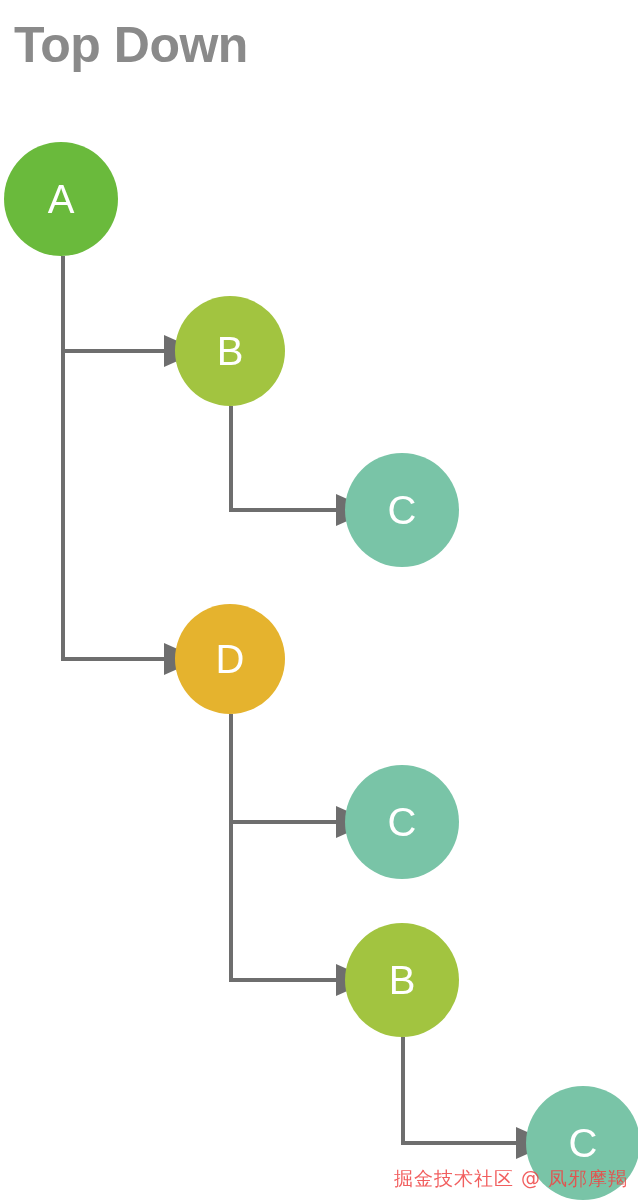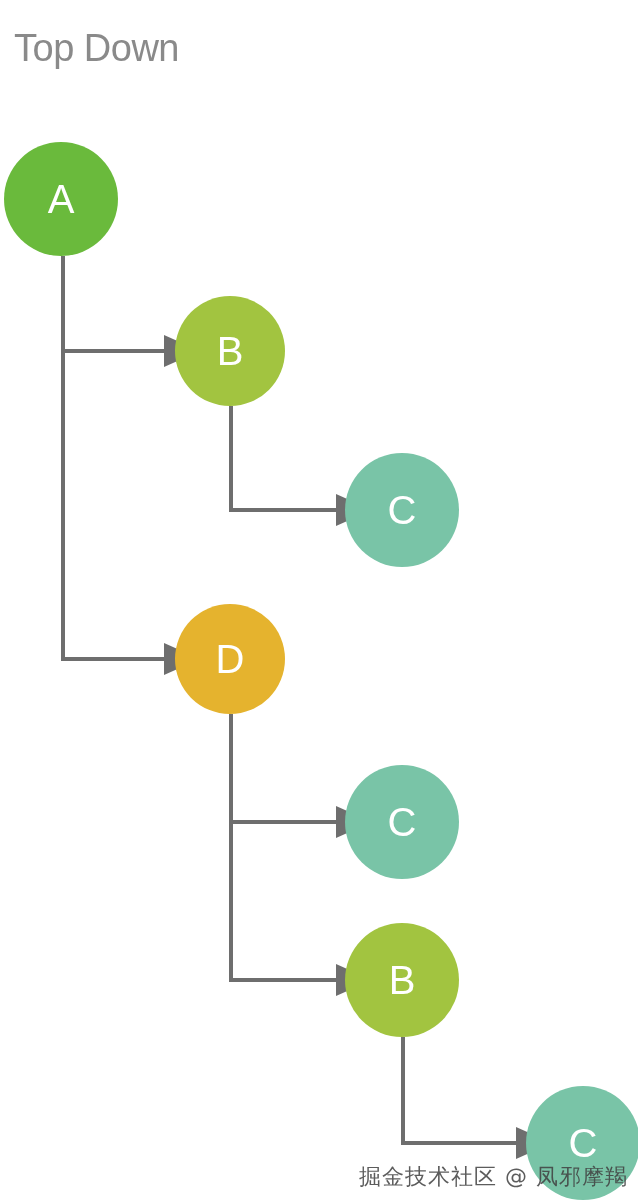--- a/index.html
+++ b/index.html
@@ -15,23 +15,23 @@
   #canvas {
     position: relative;
     width: 638px;
     height: 1204px;
     background: #ffffff;
     overflow: hidden;
   }
   #diagram-title {
     position: absolute;
     left: 14px;
-    top: 28px;
-    font-size: 38px;
-    font-weight: 400;
+    top: 18px;
+    font-size: 50px;
+    font-weight: 700;
     color: #8a8a8a;
     letter-spacing: -0.5px;
     line-height: 1.1;
     white-space: nowrap;
     user-select: none;
   }
   #edge-layer {
     position: absolute;
     left: 0;
     top: 0;
@@ -52,22 +52,22 @@
     font-weight: 400;
     color: #ffffff;
     line-height: 1;
     user-select: none;
   }
   #watermark {
     position: absolute;
     right: 10px;
     bottom: 12px;
     font-family: "DejaVu Sans", sans-serif;
-    font-size: 22px;
-    color: #404040;
+    font-size: 19px;
+    color: #ef4444;
     opacity: 0.85;
     white-space: nowrap;
     letter-spacing: 1px;
     user-select: none;
   }
 </style>
 </head>
 <body>
 
 <div id="canvas" style="background: rgb(255, 255, 255);">

